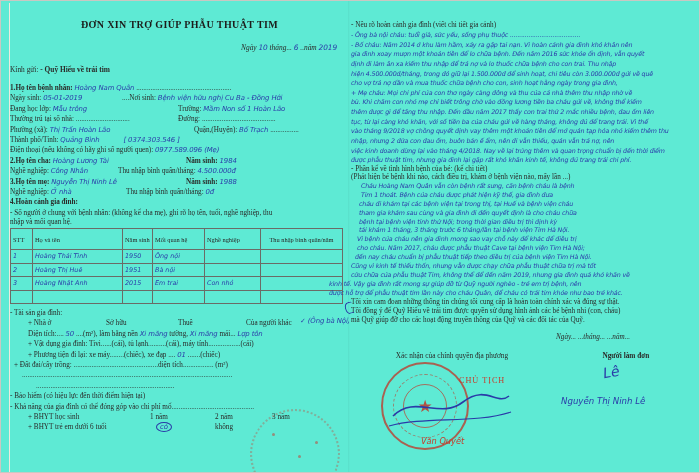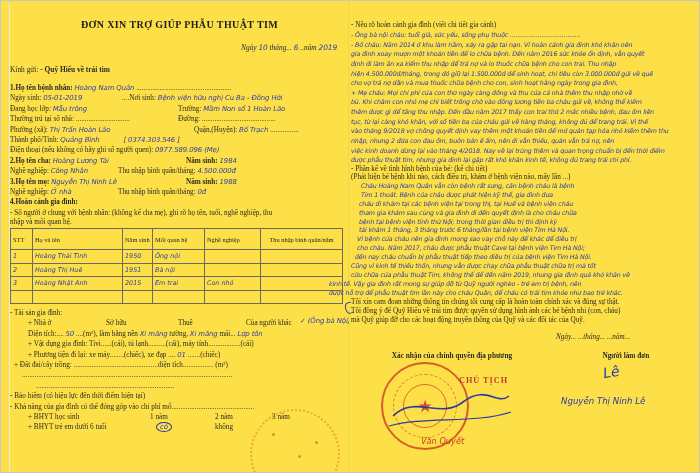--- a/index.html
+++ b/index.html
@@ -1,17 +1,17 @@
 <!DOCTYPE html>
 <html><head>
 <meta charset="utf-8">
 <style>
   html,body{margin:0;padding:0;}
   .scan{position:relative;width:700px;height:473px;box-sizing:border-box;
-        background:#fde047;border:1px solid #c9c8c2;overflow:hidden;
+        background:#5eead4;border:1px solid #c9c8c2;overflow:hidden;
         font-family:"Liberation Serif",serif;color:#2a2a28;}
   .divider{position:absolute;left:347px;top:0;width:2px;height:473px;
         background:linear-gradient(to right,rgba(0,0,0,.05),rgba(0,0,0,0));}
   .page{position:absolute;top:2px;}
   .page-left{left:8px;width:339px;height:469px;overflow:hidden;border-left:1px solid #eceade;}
   .page-right{left:350px;width:348px;height:469px;}
   .pr{font-family:"Liberation Serif",serif;color:#2a2a28;}
   .b{font-weight:bold;}
   .hw{font-family:"DejaVu Sans",sans-serif;font-style:italic;color:#2a3aa8;letter-spacing:-.1px;}
   .ln{position:relative;height:10.4px;line-height:10.4px;font-size:7.2px;white-space:nowrap;}
@@ -33,32 +33,32 @@
   .circled{display:inline-block;border:1px solid #2a3aa8;border-radius:50%;
            padding:0 3px;line-height:8px;}
   .ln-p{position:relative;height:9px;line-height:9px;font-size:7.2px;white-space:nowrap;}
   .hwl{position:relative;height:9.65px;line-height:9.65px;font-size:6.3px;white-space:nowrap;
        font-family:"DejaVu Sans",sans-serif;font-style:italic;color:#2a3aa8;letter-spacing:-.15px;}
   .hwl2{height:8.9px;line-height:8.9px;}
   .overhang{margin-left:-22px;}
   .declline{height:9px;line-height:9px;font-size:7.2px;white-space:nowrap;}
   .rdate{margin-top:8px;margin-left:205px;font-size:7.2px;font-style:italic;}
   .sigheads{display:flex;margin-top:10px;}
-  .sigheads .lh{width:58%;text-align:center;font-weight:bold;font-size:7.3px;}
+  .sigheads .lh{width:58%;text-align:center;font-weight:normal;font-size:7.3px;}
   .sigheads .rh{width:42%;text-align:center;font-weight:bold;font-size:7.3px;}
   .sigzone{position:relative;height:112px;}
   .stamp{position:absolute;left:30px;top:2px;width:88px;height:88px;border-radius:50%;
          border:2.5px solid rgba(198,45,30,.72);box-sizing:border-box;}
   .stamp-inner{position:absolute;left:10px;top:10px;right:10px;bottom:10px;
          border:1px dashed rgba(198,45,30,.55);border-radius:50%;}
   .stamp-core{position:absolute;left:20px;top:20px;right:20px;bottom:20px;
          border:1.4px solid rgba(198,45,30,.65);border-radius:50%;
          display:flex;align-items:center;justify-content:center;}
   .stamp-star{color:rgba(198,45,30,.8);font-size:17px;font-family:"DejaVu Sans",sans-serif;}
-  .stamp-title{position:absolute;left:108px;top:16px;color:#c63b2a;font-weight:bold;
+  .stamp-title{position:absolute;left:108px;top:16px;color:#c63b2a;font-weight:normal;
          font-size:8.2px;letter-spacing:1px;font-family:"Liberation Serif",serif;}
   .stamp-name{position:absolute;left:70px;top:76px;color:#c63b2a;font-size:8.2px;
          font-style:italic;font-family:"DejaVu Sans",sans-serif;}
   .sig-svg{position:absolute;left:34px;top:26px;}
   .flourish{position:absolute;left:252px;top:4px;font-size:14px;color:#2a3aa8;
          font-style:italic;transform:rotate(-10deg);font-family:"DejaVu Sans",sans-serif;}
   .applicant{position:absolute;left:210px;top:36px;font-size:8.6px;color:#2a3aa8;
          font-style:italic;font-family:"DejaVu Sans",sans-serif;white-space:nowrap;}
   .faint-stamp{position:absolute;left:240px;top:406px;width:86px;height:86px;border-radius:50%;
          border:2px dotted rgba(205,50,35,.32);}
@@ -157,21 +157,21 @@
       <span class="pr b">3.Họ tên mẹ:</span>
       <span class="hw">Nguyễn Thị Ninh Lê</span>
       <span class="abs" style="left:176px">
         <span class="pr b">Năm sinh:</span>
         <span class="hw">1988</span>
       </span>
     </div>
     <div class="ln">
       <span class="pr">Nghề nghiệp:</span>
       <span class="hw">Ở nhà</span>
-      <span class="abs" style="left:108px">
+      <span class="abs" style="left:116px">
         <span class="pr">Thu nhập bình quân/tháng:</span>
         <span class="hw">0đ</span>
       </span>
     </div>
 
     <div class="ln">
       <span class="pr b">4.Hoàn cảnh gia đình:</span>
     </div>
     <div class="ln">
       <span class="pr">- Số người ở chung với bệnh nhân: (không kể cha mẹ), ghi rõ họ tên, tuổi, nghề nghiệp, thu</span>

